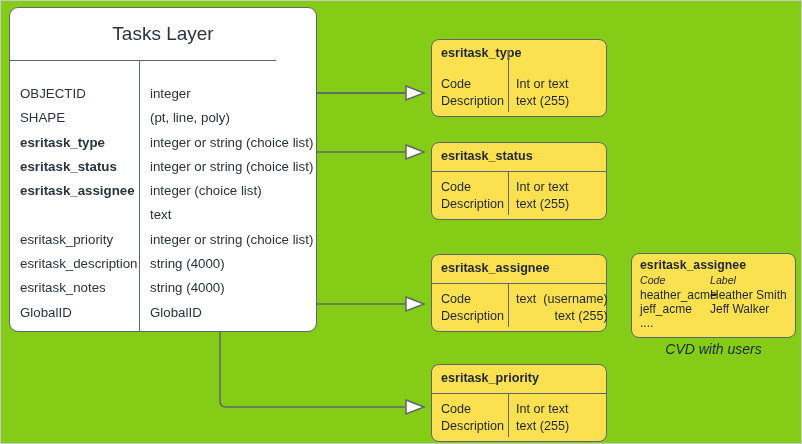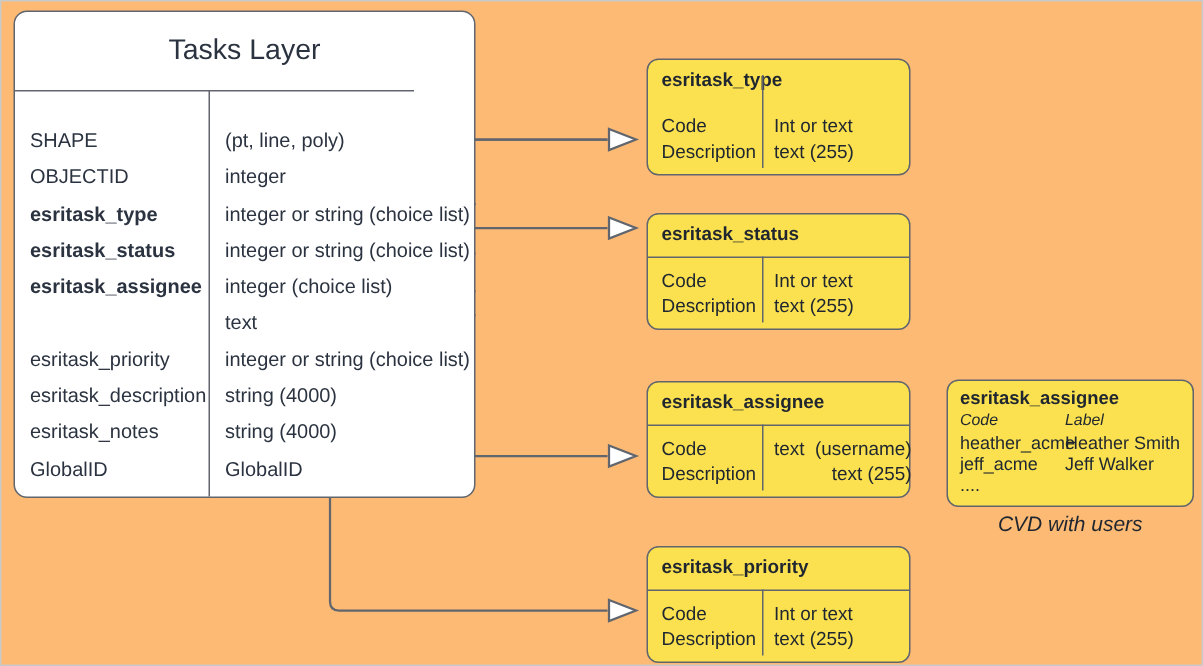--- a/index.html
+++ b/index.html
@@ -8,21 +8,21 @@
     padding: 0;
     background: #ffffff;
   }
   body {
     font-family: "Liberation Sans", sans-serif;
   }
   #canvas {
     position: relative;
     width: 802px;
     height: 444px;
-    background: #fdba74;
+    background: #84cc16;
     border: 1px solid #c9c9c9;
     box-sizing: border-box;
     overflow: hidden;
   }
 
   
   .entity-main {
     position: absolute;
     left: 8px;
     top: 6px;
@@ -222,26 +222,26 @@
     <polygon points="405,399 423,406 405,413"></polygon>
   </svg>
 
   <div class="entity-main">
     <div class="entity-main-title">Tasks Layer</div>
     <div class="entity-main-hrule"></div>
     <div class="entity-main-vrule"></div>
 
     <div class="field-list">
       <div class="field-row">
+        <span class="field-name">OBJECTID</span>
+        <span class="field-type">integer</span>
+      </div>
+      <div class="field-row">
         <span class="field-name">SHAPE</span>
         <span class="field-type">(pt, line, poly)</span>
-      </div>
-      <div class="field-row">
-        <span class="field-name">OBJECTID</span>
-        <span class="field-type">integer</span>
       </div>
       <div class="field-row key">
         <span class="field-name">esritask_type</span>
         <span class="field-type">integer or string (choice list)</span>
       </div>
       <div class="field-row key">
         <span class="field-name">esritask_status</span>
         <span class="field-type">integer or string (choice list)</span>
       </div>
       <div class="field-row key">

